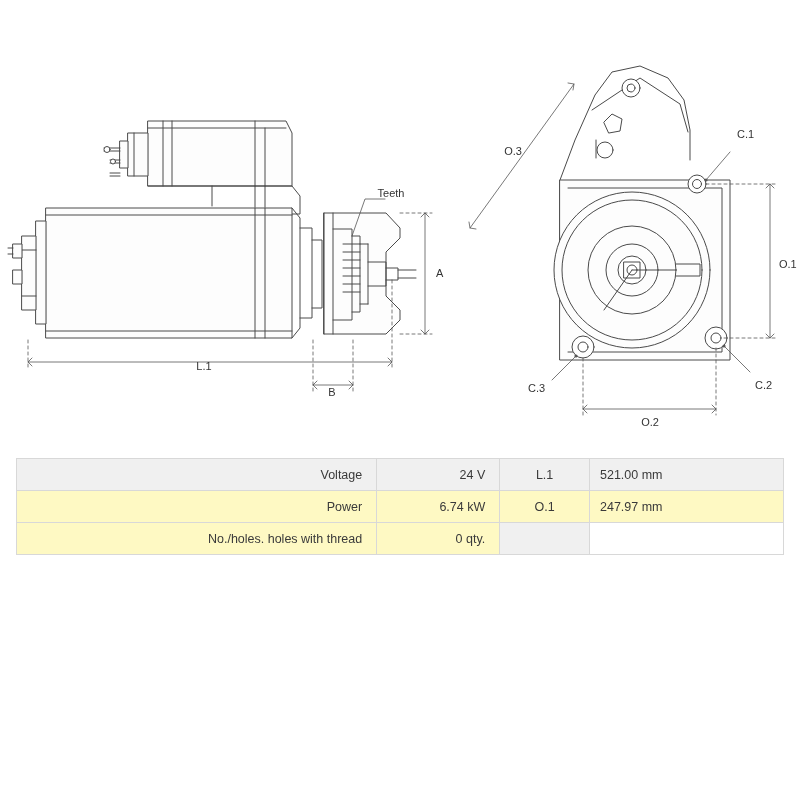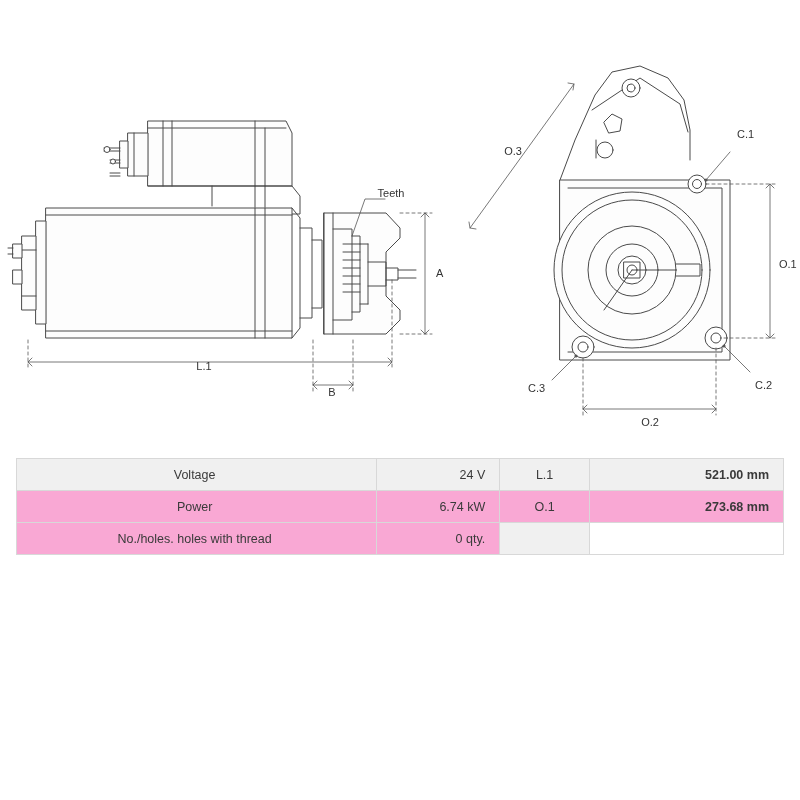--- a/index.html
+++ b/index.html
@@ -46,44 +46,43 @@
     width: 768px;
     border-collapse: collapse;
     font-size: 12.5px;
     color: #3a3a3a;
   }
   .spec-table td {
     border: 1px solid #d8d8d8;
     height: 31px;
     padding: 0 10px;
     vertical-align: middle;
-    background: #f9a8d4;
+    background: #fef9c3;
   }
   .spec-table tr.shaded td {
     background: #f0f0f0;
   }
   .c-name {
     width: 300px;
-    text-align: center;
+    text-align: right;
     padding-right: 14px !important;
   }
   .c-val {
     width: 86px;
     text-align: right;
     padding-right: 14px !important;
   }
   .c-code {
     width: 60px;
     text-align: center;
   }
   .c-dim {
     width: 150px;
-    text-align: right;
+    text-align: left;
     padding-right: 14px !important;
-    font-weight: bold;
   }
   .empty-cell {
     background: #f0f0f0 !important;
     border-left: 1px solid #d8d8d8;
   }
   .blank-cell {
     background: #ffffff !important;
   }
 </style>
 </head>
@@ -267,21 +266,21 @@
       <tr class="shaded">
         <td class="c-name">Voltage</td>
         <td class="c-val">24 V</td>
         <td class="c-code">L.1</td>
         <td class="c-dim">521.00 mm</td>
       </tr>
       <tr>
         <td class="c-name">Power</td>
         <td class="c-val">6.74 kW</td>
         <td class="c-code">O.1</td>
-        <td class="c-dim">273.68 mm</td>
+        <td class="c-dim">247.97 mm</td>
       </tr>
       <tr>
         <td class="c-name">No./holes. holes with thread</td>
         <td class="c-val">0 qty.</td>
         <td class="c-code empty-cell"></td>
         <td class="c-dim blank-cell"></td>
       </tr>
     </tbody>
   </table>
 

